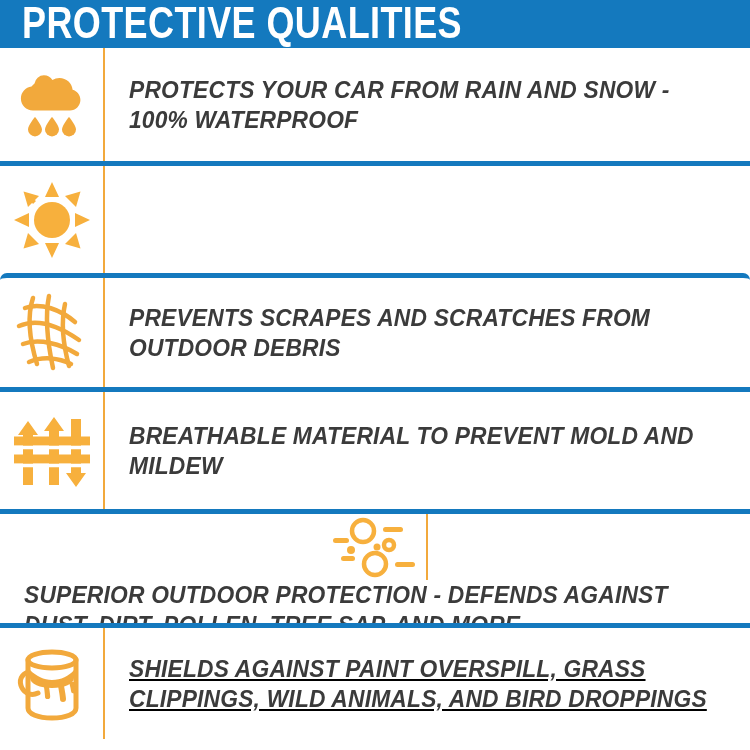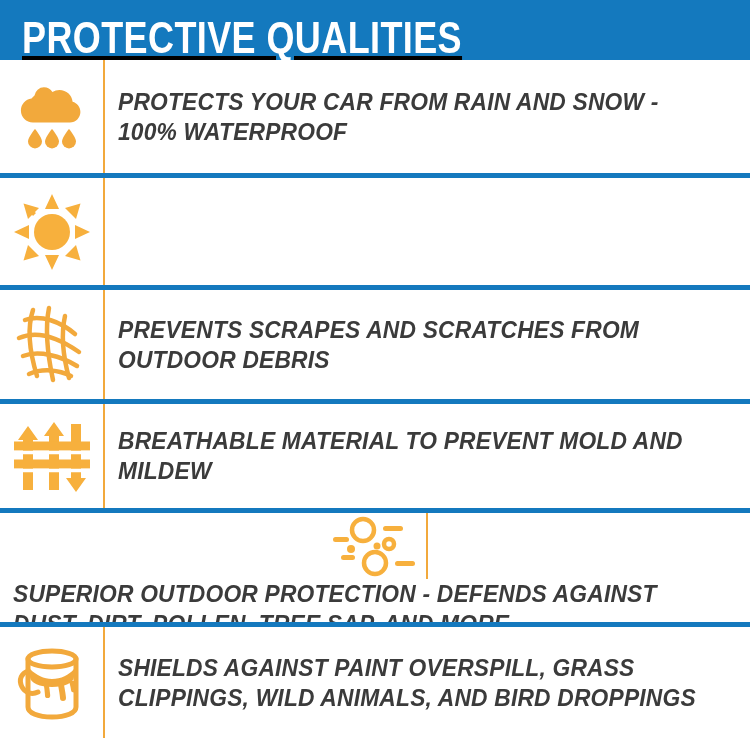--- a/index.html
+++ b/index.html
@@ -16,27 +16,26 @@
     width: 750px;
     height: 750px;
     background: #ffffff;
     overflow: hidden;
     box-sizing: border-box;
   }
 
   
   .header-bar {
     position: relative;
-    height: 60px;
+    height: 48px;
     background: #1479be;
     display: flex;
-    align-items: flex-end;
+    align-items: flex-start;
     padding-left: 22px;
     box-sizing: border-box;
-    text-decoration: underline;
   }
   .header-title {
     color: #ffffff;
     font-family: "Liberation Sans Narrow", "Liberation Sans", sans-serif;
     font-weight: bold;
     font-size: 45px;
     line-height: 45px;
     letter-spacing: 0.5px;
     transform: scaleX(0.80);
     transform-origin: left center;
@@ -53,42 +52,42 @@
     align-items: center;
     box-sizing: border-box;
     background: #ffffff;
     border-top: 5px solid #1479be;
   }
   .row:first-child {
     border-top: none;
   }
   .row-h1 { height: 113px; }
   .row-h2 { height: 112px; }
-  .row-h3 { height: 114px; }
-  .row-h4 { height: 109px; }
+  .row-h3 { height: 114px; border-radius: 7px; }
+  .row-h4 { height: 122px; }
   .row-h5 { height: 114px; flex-direction: column; }
-  .row-h6 { height: 116px; }
+  .row-h6 { height: 116px; text-decoration: underline; }
 
   .icon-cell {
     width: 105px;
     min-width: 105px;
     height: 100%;
     display: flex;
     align-items: center;
     justify-content: center;
     box-sizing: border-box;
     border-right: 2px solid #f2a93c;
   }
   .icon-cell svg {
     display: block;
   }
 
   .text-cell {
     flex: 1;
-    padding-left: 13px;
+    padding-left: 24px;
     padding-right: 14px;
     box-sizing: border-box;
   }
   .row-text {
     color: #3b3b3b;
     font-family: "Liberation Sans Narrow", "Liberation Sans", sans-serif;
     font-weight: bold;
     font-style: italic;
     font-size: 23.5px;
     line-height: 30px;

